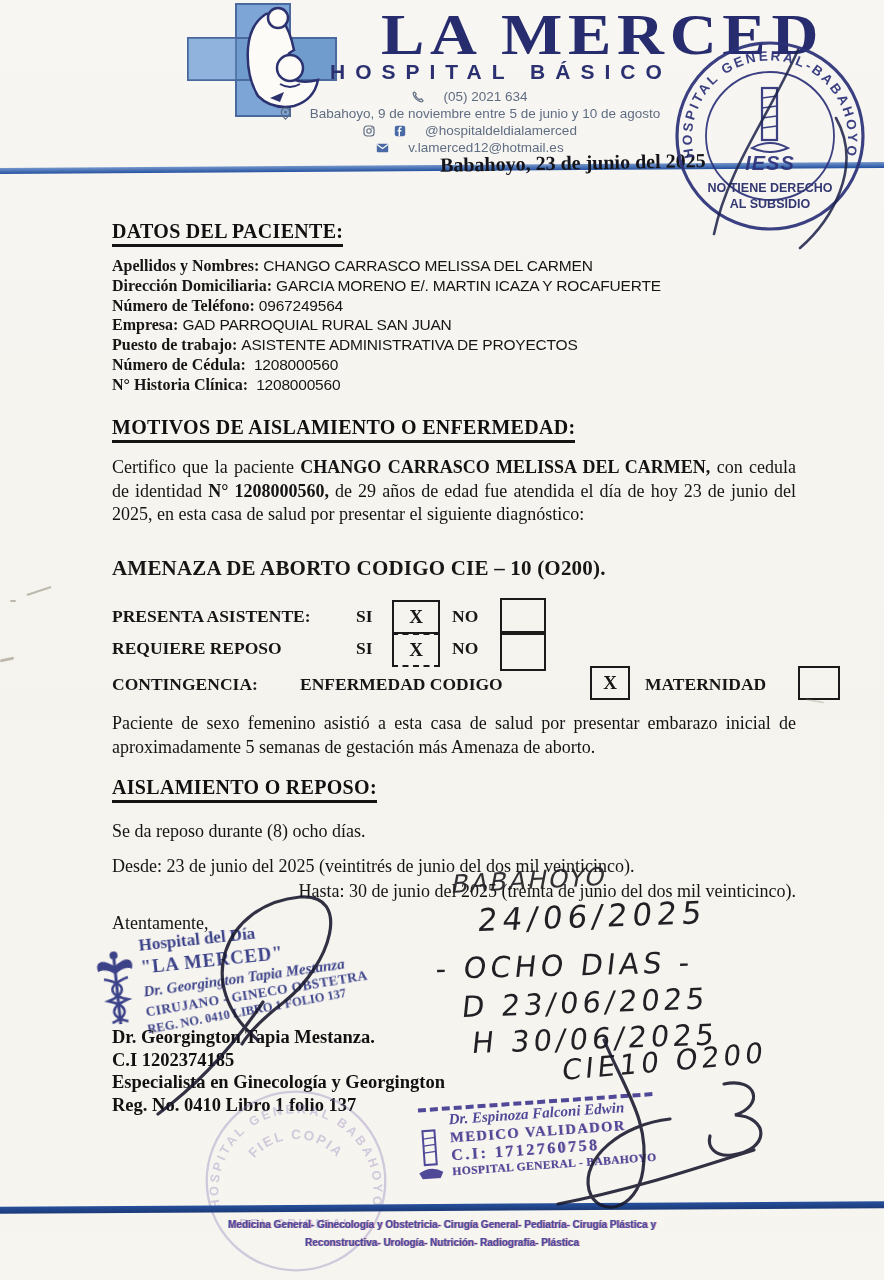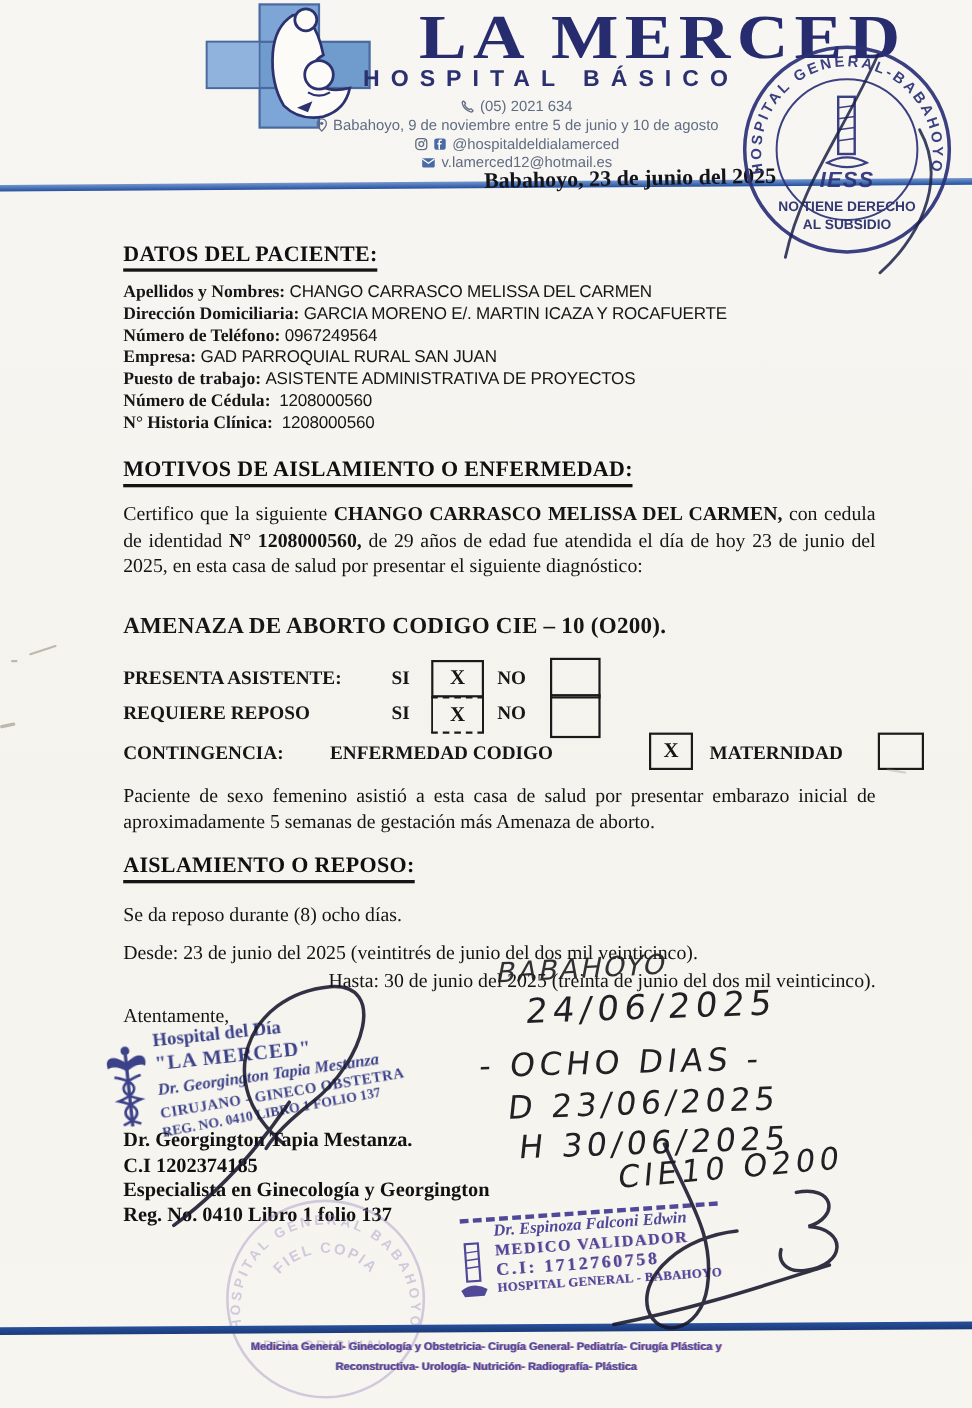--- a/index.html
+++ b/index.html
@@ -7,21 +7,21 @@
         background:linear-gradient(180deg,#f8f6f2 0%,#f5f3ee 55%,#f7f5f0 100%);
         font-family:"Liberation Serif",serif;color:#161616;}
   .abs{position:absolute;}
   
   .brand-title{left:330px;top:6px;width:545px;text-align:center;font-weight:700;font-size:57px;
     line-height:1.0;color:#272c6e;letter-spacing:5px;transform:scaleX(1.14);transform-origin:center;}
   .brand-sub{left:330px;top:60px;width:545px;font-family:"Liberation Sans",sans-serif;
     font-weight:700;font-size:21px;letter-spacing:10px;color:#2b3070;}
   .contact{left:160px;top:88px;width:620px;text-align:center;font-family:"Liberation Sans",sans-serif;
     font-size:13.5px;color:#5f6d83;line-height:17px;}
-  .contact .row{display:flex;justify-content:center;align-items:center;gap:5px;}
+  .contact .row{display:flex;justify-content:center;align-items:center;gap:19px;}
   .hdr-rule{left:0;top:165px;width:884px;height:6px;background:linear-gradient(180deg,#7396cc,#24509f);
     transform:rotate(-0.4deg);}
   .date-line{left:440px;top:151px;width:320px;font-weight:700;font-size:20px;color:#14141a;
     transform:rotate(-1deg);}
   
   .sec-title{font-weight:700;font-size:20px;letter-spacing:.3px;color:#101010;
     border-bottom:3px solid #141414;padding-bottom:1px;display:inline-block;}
   .fields{left:112px;top:256px;width:690px;font-size:16px;line-height:19.8px;}
   .fields .lab{font-weight:700;}
   .fields .val{font-family:"Liberation Sans",sans-serif;font-size:15.5px;letter-spacing:-.2px;}
@@ -155,21 +155,21 @@
     <div><span class="lab">Empresa:</span> <span class="val">GAD PARROQUIAL RURAL SAN JUAN</span></div>
     <div><span class="lab">Puesto de trabajo:</span> <span class="val">ASISTENTE ADMINISTRATIVA DE PROYECTOS</span></div>
     <div><span class="lab">Número de Cédula:</span>&nbsp; <span class="val">1208000560</span></div>
     <div><span class="lab">N° Historia Clínica:</span>&nbsp; <span class="val">1208000560</span></div>
   </div>
 
   <div class="abs" style="left:112px;top:416px;">
     <span class="sec-title">MOTIVOS DE AISLAMIENTO O ENFERMEDAD:</span>
   </div>
   <div class="abs para" style="left:112px;top:456px;width:684px;">
-    <span>Certifico que la siguiente </span><span class="bold">CHANGO CARRASCO MELISSA DEL CARMEN,</span><span> con cedula de identidad </span><span class="bold">N° 1208000560,</span><span> de 29 años de edad fue atendida el día de hoy 23 de junio del 2025, en esta casa de salud por presentar el siguiente diagnóstico:</span>
+    <span>Certifico que la paciente </span><span class="bold">CHANGO CARRASCO MELISSA DEL CARMEN,</span><span> con cedula de identidad </span><span class="bold">N° 1208000560,</span><span> de 29 años de edad fue atendida el día de hoy 23 de junio del 2025, en esta casa de salud por presentar el siguiente diagnóstico:</span>
   </div>
   <div class="abs diagnosis">AMENAZA DE ABORTO CODIGO CIE – 10 (O200).</div>
 
   <div class="abs chk-label" style="left:112px;top:606px;">PRESENTA ASISTENTE:</div>
   <div class="abs chk-label" style="left:356px;top:606px;">SI</div>
   <div class="abs checkbox" style="left:392px;top:600px;width:44px;height:30px;">X</div>
   <div class="abs chk-label" style="left:452px;top:606px;">NO</div>
   <div class="abs checkbox" style="left:500px;top:598px;width:42px;height:33px;"></div>
 
   <div class="abs chk-label" style="left:112px;top:638px;">REQUIERE REPOSO</div>

